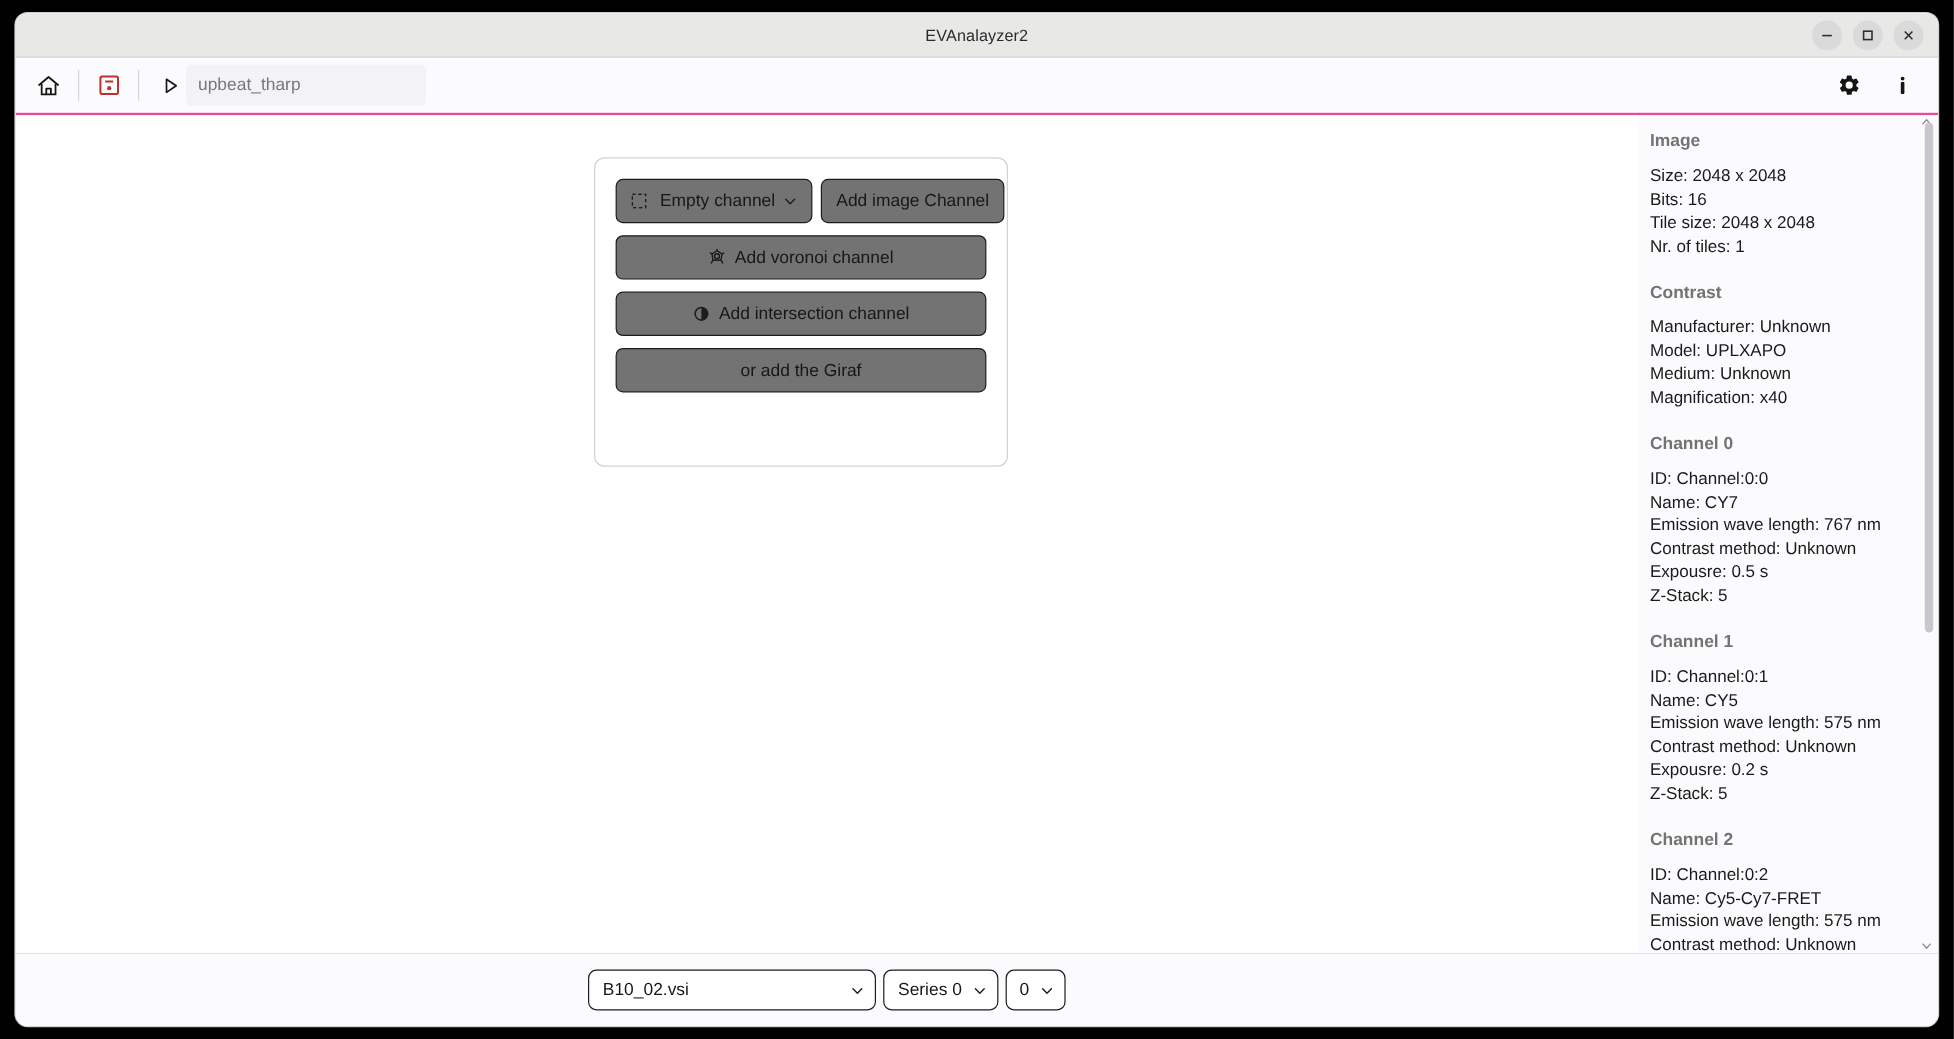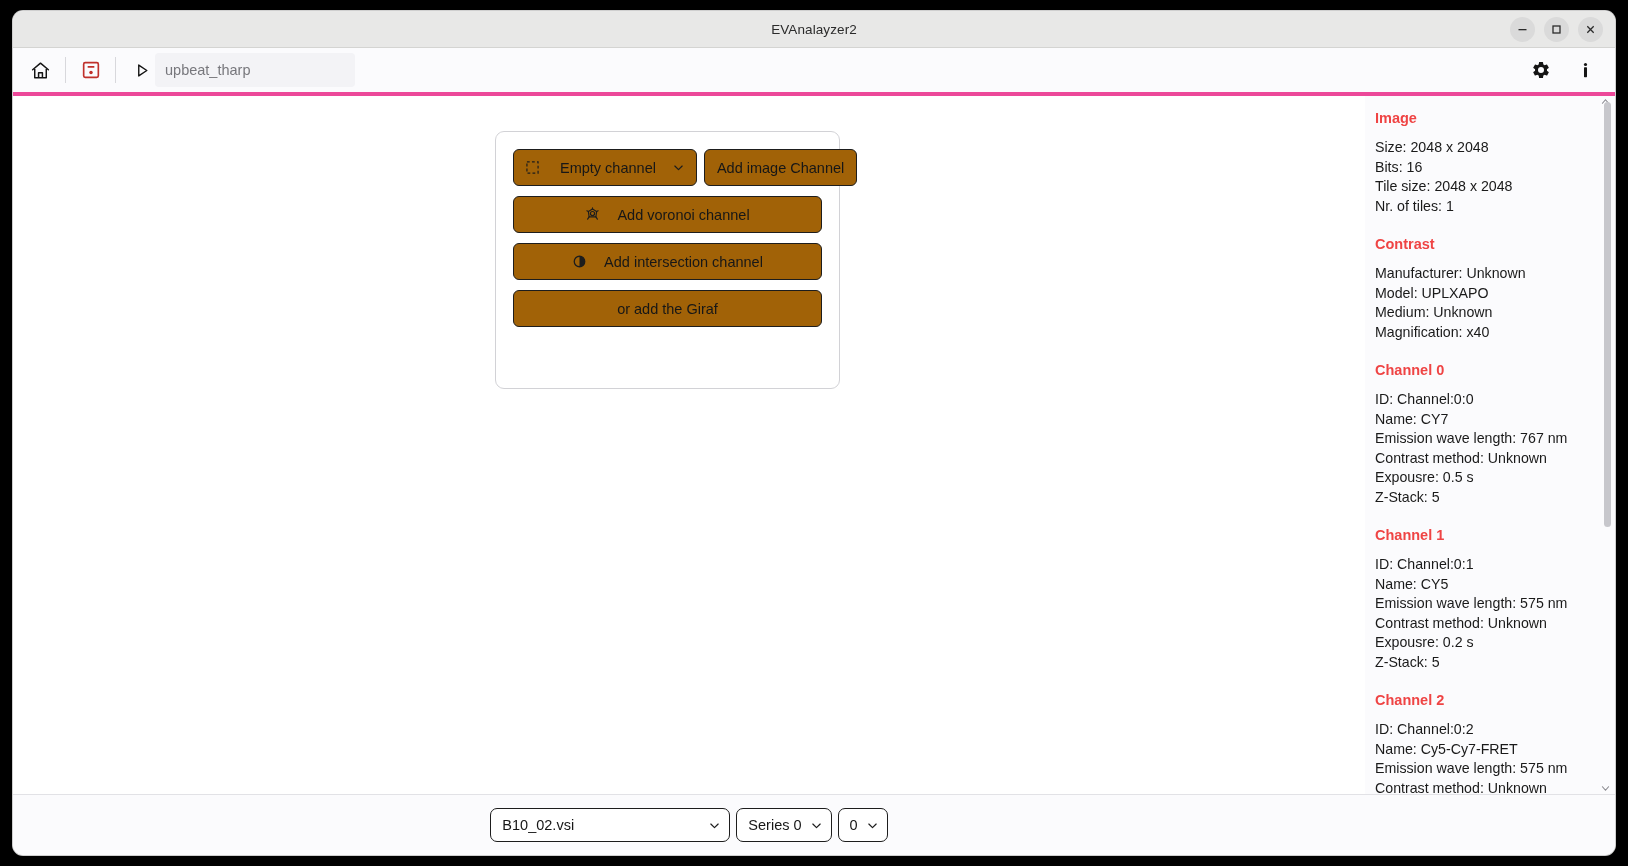--- a/index.html
+++ b/index.html
@@ -54,21 +54,21 @@
     background: #dadada;
     display: flex; align-items: center; justify-content: center;
     cursor: pointer;
   }
   .win-btn svg { display: block; }
   
   .toolbar {
     height: 48px;
     flex: 0 0 48px;
     background: #fbfbfd;
-    border-bottom: 4px solid #ec4899;
+    border-bottom: 2px solid #ec4899;
     display: flex;
     align-items: center;
     padding: 0 14px 0 12px;
     gap: 0px;
   }
   .tb-icon {
     width: 31px; height: 31px;
     display: flex; align-items: center; justify-content: center;
     cursor: pointer;
     border-radius: 4px;
@@ -126,29 +126,29 @@
     padding-bottom: 49px;
   }
   .card-row {
     display: flex;
     gap: 7px;
     margin-bottom: 10px;
   }
   .btn {
     border: 1px solid #1d1d1d;
     border-radius: 6px;
-    background: #a16207;
+    background: #737373;
     height: 37px;
     font-family: "Liberation Sans", sans-serif;
     font-size: 14.5px;
     color: #171717;
     display: flex;
     align-items: center;
     justify-content: center;
-    gap: 17px;
+    gap: 7px;
     cursor: pointer;
     padding: 0 12px;
     white-space: nowrap;
   }
   .btn-full { width: 100%; }
   .btn-empty-channel {
     flex: 0 0 151px;
     justify-content: flex-start;
     padding-left: 12px;
   }
@@ -164,21 +164,21 @@
     overflow: hidden;
     padding: 14px 0 0 10px;
   }
   .info-inner {
     position: absolute;
     top: 14px; left: 10px; right: 10px;
   }
   .info-h {
     font-size: 14.5px;
     font-weight: bold;
-    color: #ef4444;
+    color: #737373;
     margin-bottom: 12px;
     margin-top: 20px;
   }
   .info-h:first-child { margin-top: 0; }
   .info-line {
     font-size: 14.2px;
     color: #1a1a1a;
     line-height: 19.5px;
     white-space: nowrap;
   }

